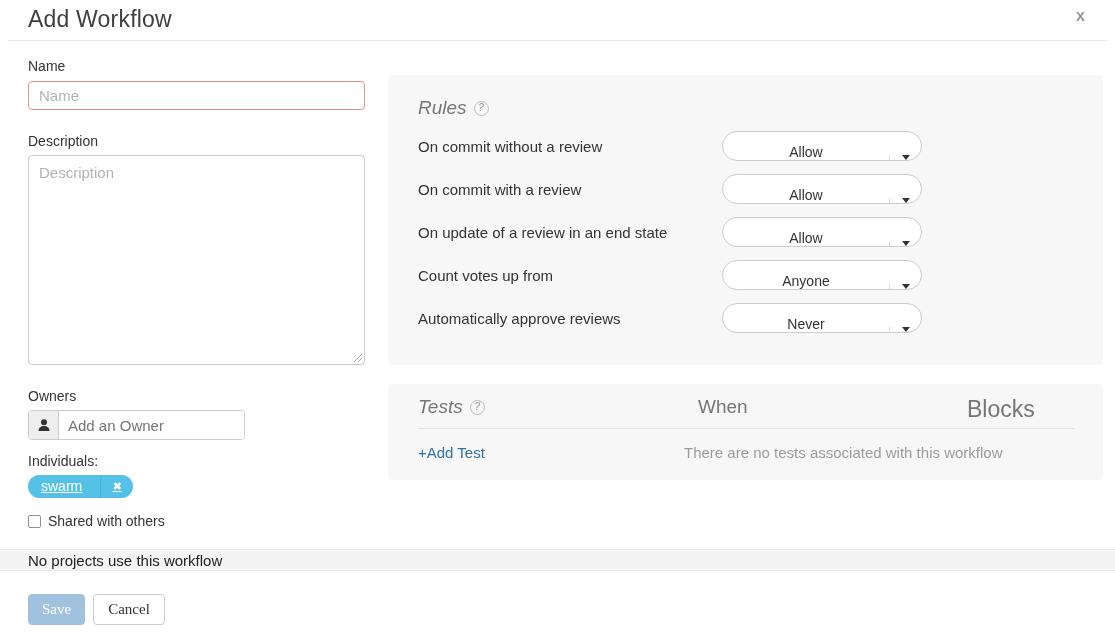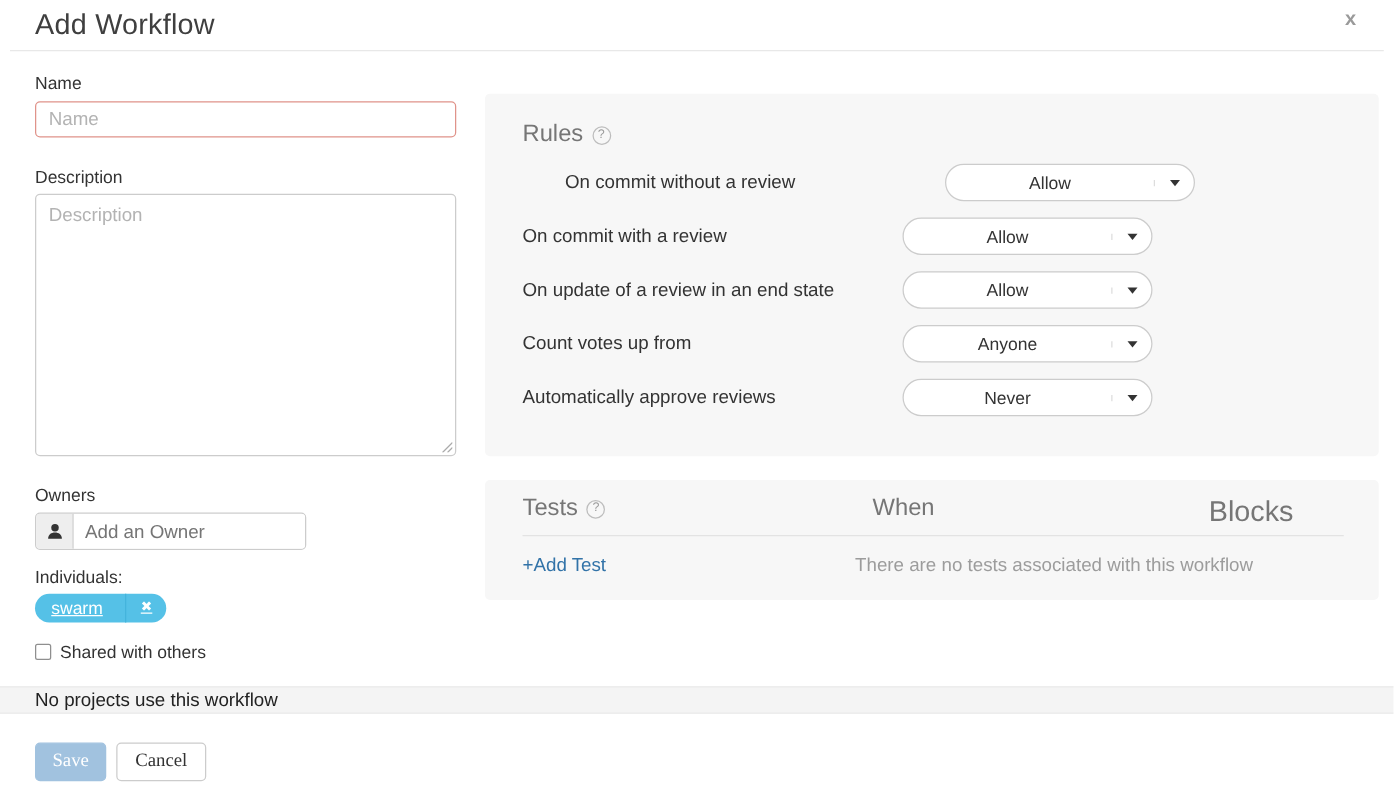--- a/index.html
+++ b/index.html
@@ -97,43 +97,43 @@
   
   .panel {
     position: absolute; left: 388px; width: 715px;
     background: #f7f7f7; border-radius: 4px;
   }
   .rules-panel { top: 75px; height: 290px; }
   .tests-panel { top: 384px; height: 96px; }
 
   .panel-title {
     font-size: 19px; font-weight: 300; color: #767676;
-    display: inline-flex; align-items: center;
+    display: inline-flex; align-items: center; font-style: italic;
   }
   .help-icon {
     display: inline-flex; align-items: center; justify-content: center;
     width: 15px; height: 15px; border: 1px solid #bdbdbd; border-radius: 50%;
     font-size: 10px; color: #9a9a9a; margin-left: 7px; font-weight: 400;
     line-height: 1;
   }
 
   .rules-title { position: absolute; left: 30px; top: 22px; }
 
   .rule-row { position: absolute; left: 30px; right: 28px; height: 30px; }
   .rule-row .rule-label {
     position: absolute; left: 0; top: 50%; transform: translateY(-50%);
     font-size: 15px; color: #333;
   }
-  .rule-r1 { top: 56px; margin-left: 34px; } .rule-r2 { top: 99px; } .rule-r3 { top: 142px; }
+  .rule-r1 { top: 56px; } .rule-r2 { top: 99px; } .rule-r3 { top: 142px; }
   .rule-r4 { top: 185px; } .rule-r5 { top: 228px; }
 
   .dropdown {
     position: absolute; left: 304px; top: 0; width: 200px; height: 30px;
     background: #fff; border: 1px solid #ccc; border-radius: 15px;
-    display: flex; align-items: center; cursor: pointer;
+    display: flex; align-items: flex-end; cursor: pointer;
   }
   .dropdown-value {
     flex: 1; display: flex; align-items: center; justify-content: center;
     font-size: 14px; color: #333;
   }
   .dropdown-caret-btn {
     width: 32px; border-left: 1px solid #ddd;
     display: flex; align-items: center; justify-content: center; flex: none;
   }
   .caret {

